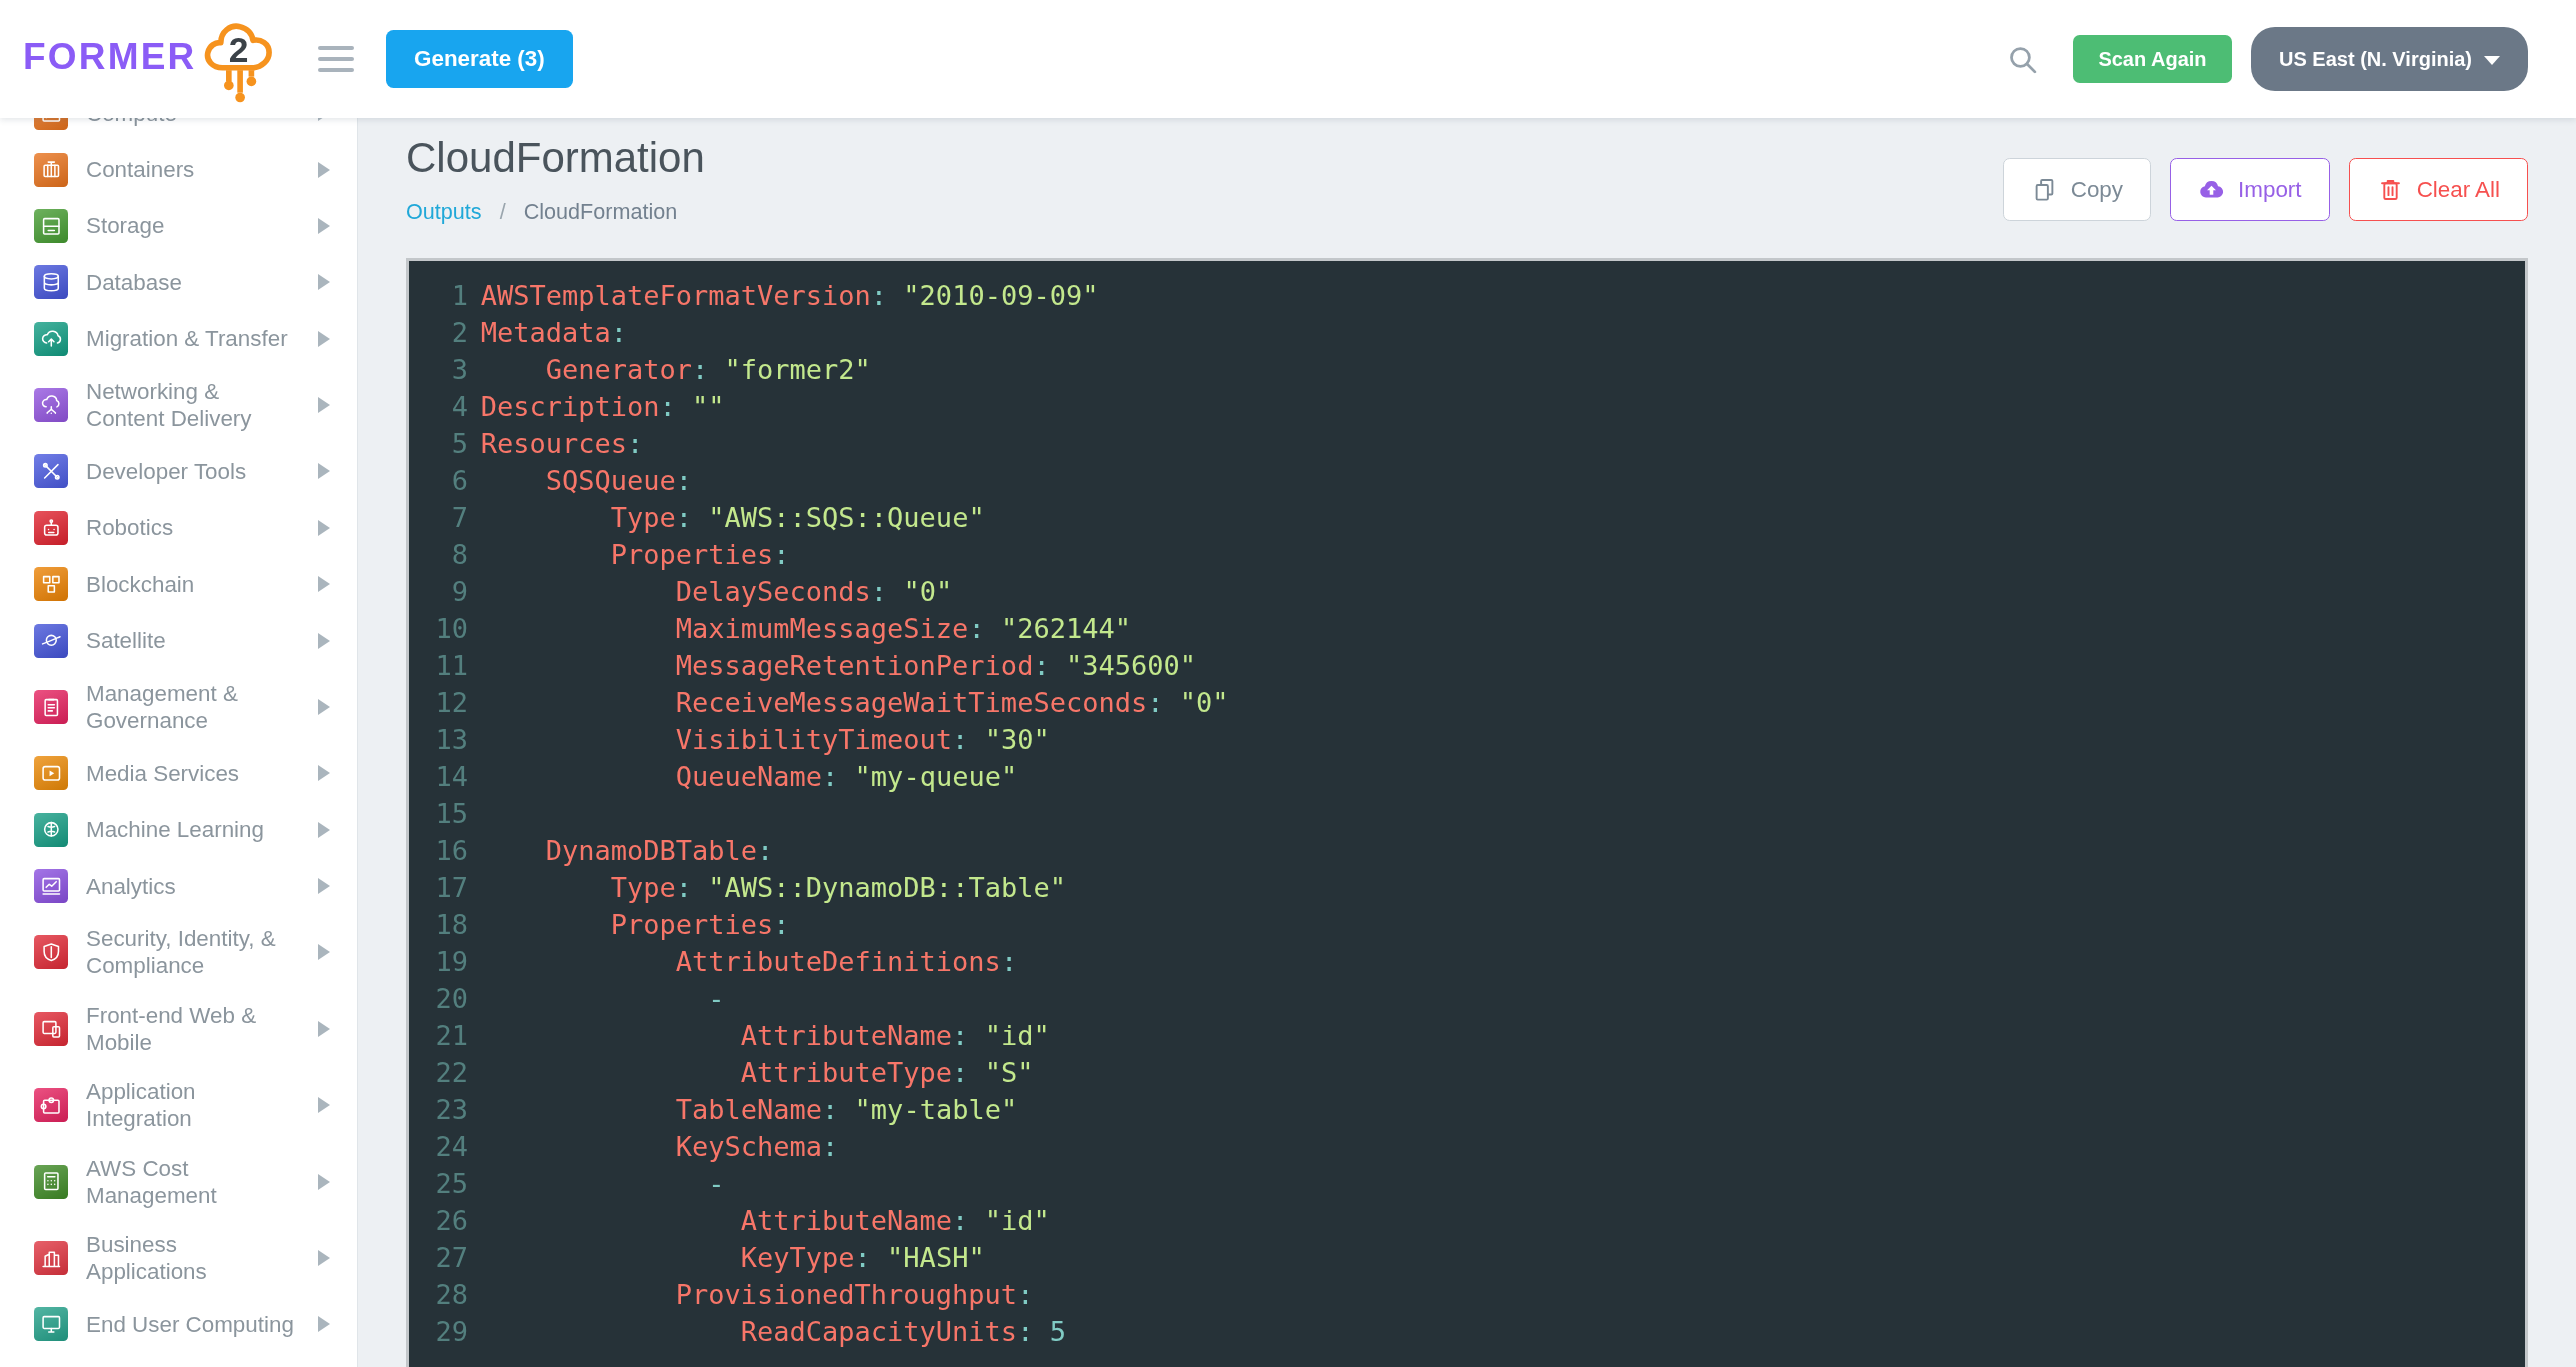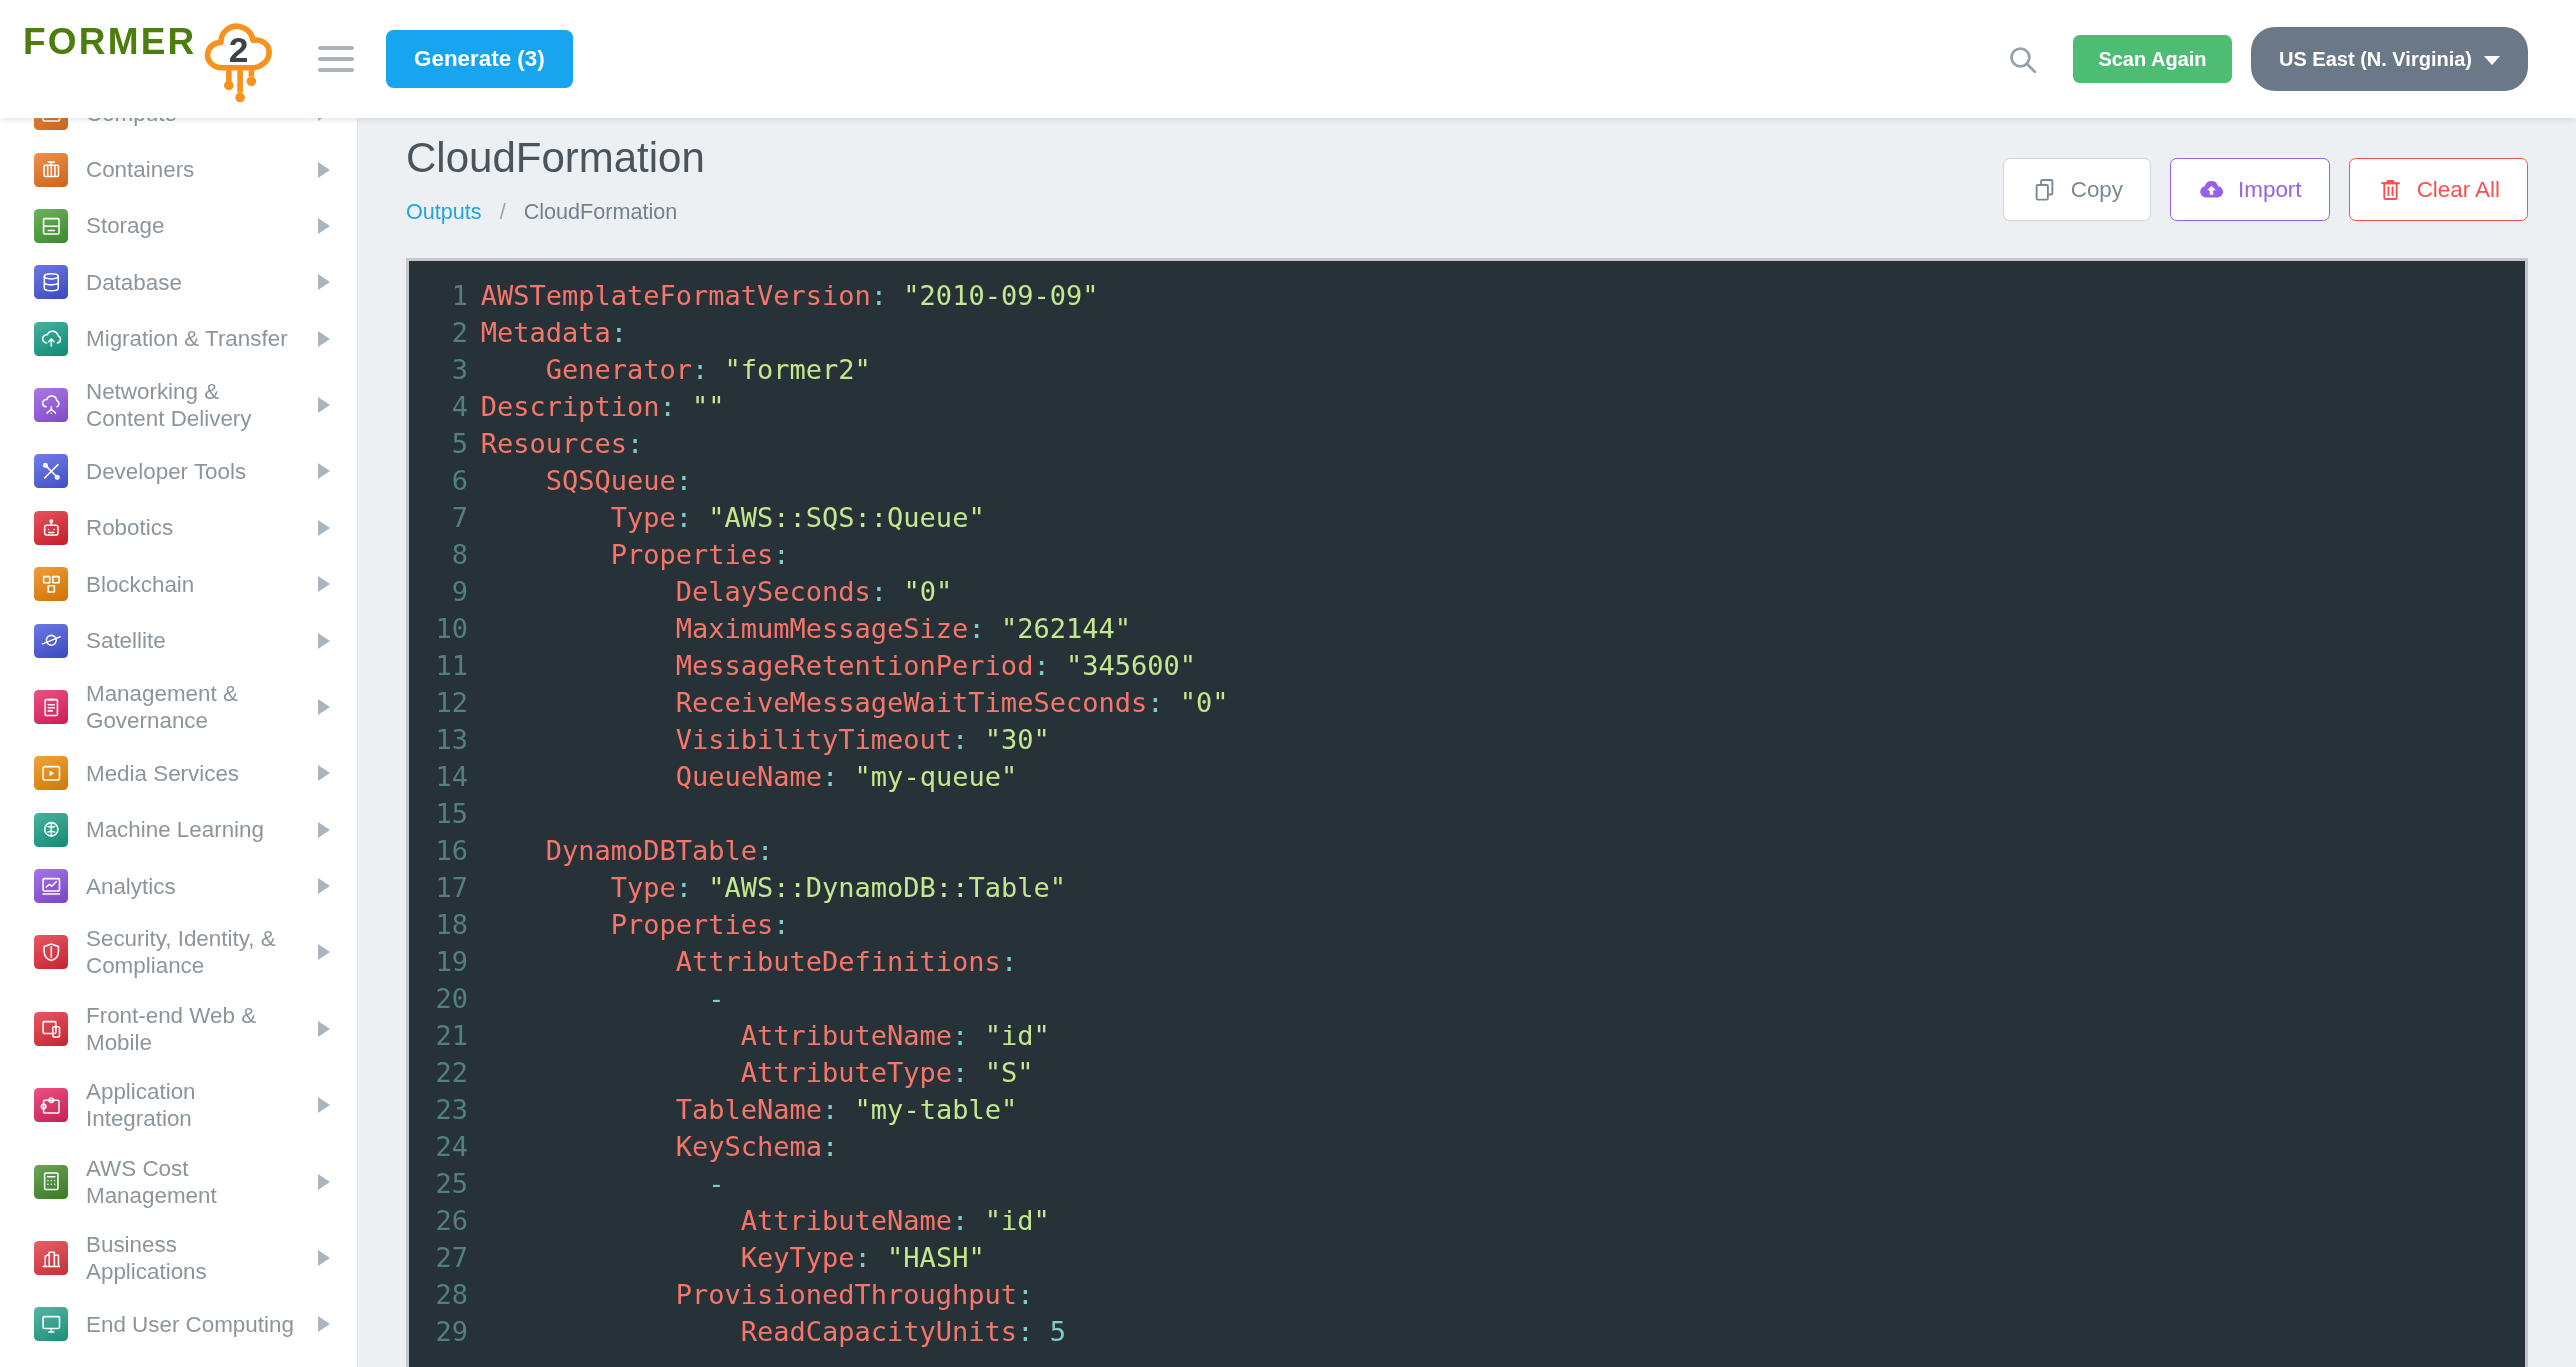--- a/index.html
+++ b/index.html
@@ -4,21 +4,21 @@
 <style>
   * { margin:0; padding:0; box-sizing:border-box; }
   html,body { width:2576px; height:1367px; overflow:hidden;
     font-family:"Liberation Sans", sans-serif; background:var(--main-bg,#edf0f3); }
 
   
   .header { position:fixed; top:0; left:0; right:0; height:118px; background:#fff;
     display:flex; align-items:center; padding:0 48px 0 23px; z-index:30;
     box-shadow:0 1.5px 6px rgba(60,75,100,.14); }
   .brand { display:flex; align-items:flex-start; cursor:pointer; }
-  .brand-text { font-size:37px; font-weight:bold; color:#4d7c0f; letter-spacing:2.2px; margin-top:10px; }
+  .brand-text { font-size:37px; font-weight:bold; color:#8b5cf6; letter-spacing:2.2px; margin-top:25px; }
   .brand-cloud { margin-left:1.5px; margin-top:6px; }
   .hamburger { margin-left:31px; display:flex; flex-direction:column; gap:6.7px; cursor:pointer; padding:7.5px; }
   .hamburger span { width:36px; height:4.5px; border-radius:2.2px; background:#a9b3bc; }
   .btn { border:none; cursor:pointer; display:inline-flex; align-items:center; justify-content:center;
     font-family:"Liberation Sans", sans-serif; }
   .btn-generate { margin-left:25px; height:58px; padding:0 28px; border-radius:7.5px;
     background:var(--primary,#18a5ef); color:#fff; font-size:22.4px; font-weight:bold; }
   .header-spacer { flex:1; }
   .search-btn { cursor:pointer; margin-right:34px; display:flex; }
   .btn-scan { height:48px; padding:0 25px; border-radius:6.7px; background:var(--success,#4dbd74);

